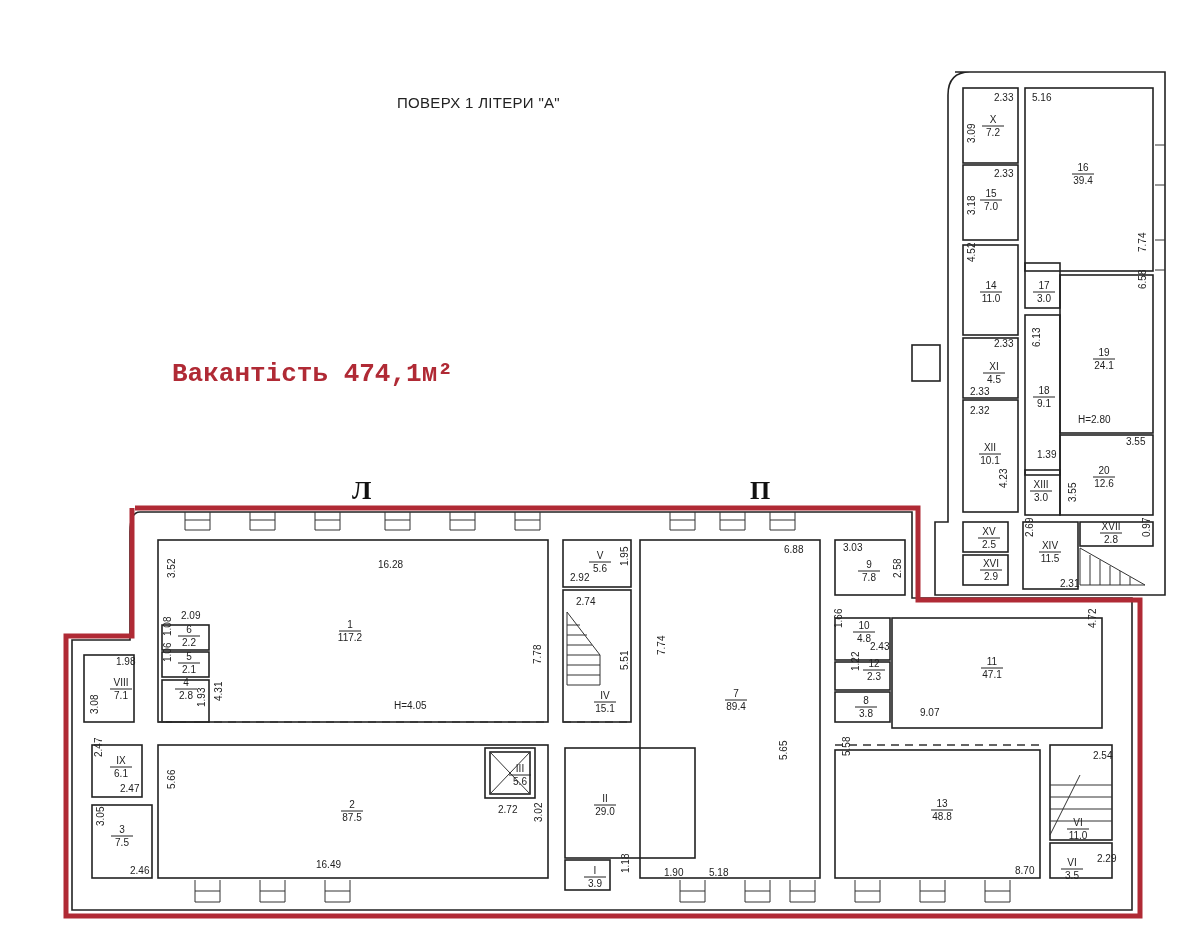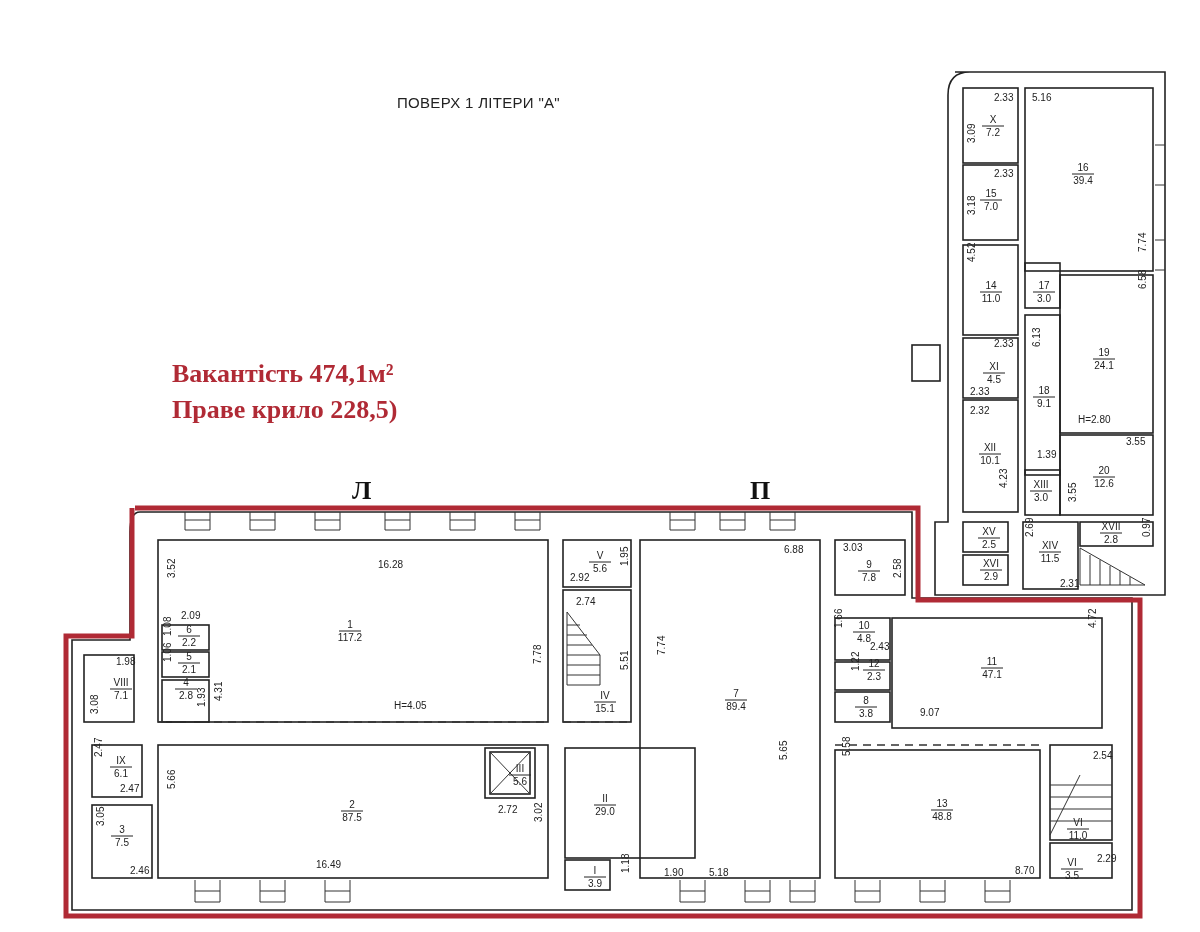--- a/index.html
+++ b/index.html
@@ -1,35 +1,34 @@
 <!DOCTYPE html>
 <html><head>
 <meta charset="utf-8">
 <style>
   html, body { margin:0; padding:0; background:#ffffff; }
   body { width:1200px; height:932px; position:relative; overflow:hidden; font-family:"Liberation Sans", sans-serif; }
   .title { position:absolute; left:397px; top:94px; font-size:15px; color:#222; letter-spacing:0.3px; }
-  .vac { position:absolute; left:172px; top:356px; font-family:Liberation Serif, serif; font-weight:bold; color:#b02a35; font-size:26px; line-height:36px; }
+  .vac { position:absolute; left:172px; top:356px; font-family:Liberation Mono, monospace; font-weight:bold; color:#b02a35; font-size:26px; line-height:36px; }
   .wing { position:absolute; font-family:"Liberation Serif", serif; font-weight:bold; font-size:26px; color:#111; }
   svg { position:absolute; left:0; top:0; }
   .lbl { font-family:"Liberation Sans", sans-serif; font-size:10px; fill:#222; }
   .dim { font-family:"Liberation Sans", sans-serif; font-size:10px; fill:#222; }
   .wall { fill:none; stroke:#222; stroke-width:1.6; }
   .thin { fill:none; stroke:#333; stroke-width:1; }
   .dash { fill:none; stroke:#333; stroke-width:1.4; stroke-dasharray:8 6; }
   .red { fill:none; stroke:#b02a35; stroke-width:5; }
 </style>
 </head>
 <body>
 
 <div class="title">ПОВЕРХ 1 ЛІТЕРИ "А"</div>
 
 <div class="vac">
   <div>Вакантість 474,1м²</div>
-  <div>Праве крило  228,5)</div>
 </div>
 
 <div class="wing" style="left:352px; top:476px;">Л</div>
 <div class="wing" style="left:750px; top:476px;">П</div>
 
 <svg width="1200" height="932" viewBox="0 0 1200 932">
 
   <g>
     <path class="wall" d="M955,72 L1165,72 L1165,595 L935,595 L935,522 L948,522 L948,95 Q948,72 970,72"></path>
     <rect class="wall" x="963" y="88" width="55" height="75"></rect>

